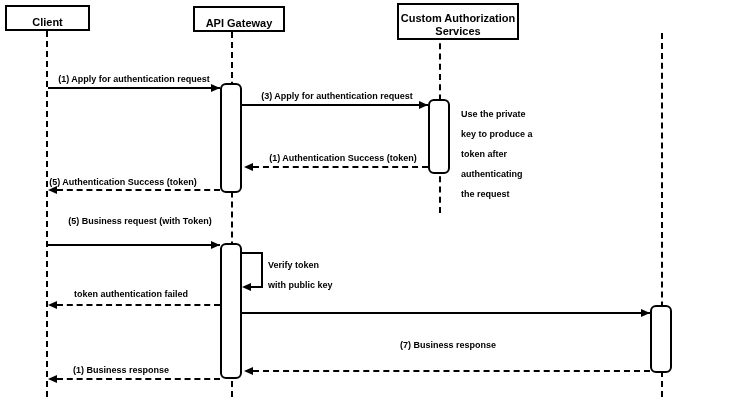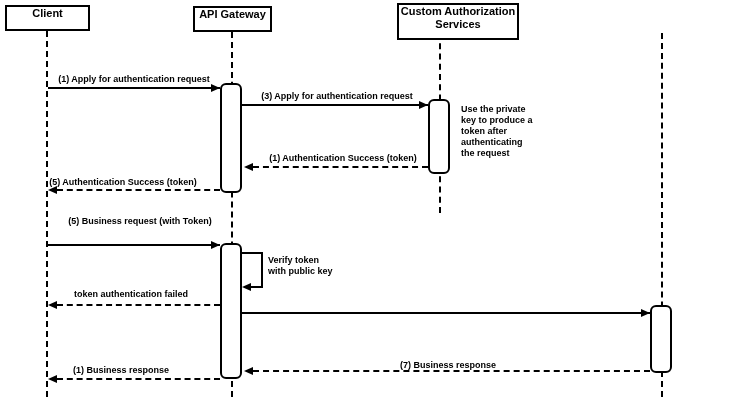--- a/index.html
+++ b/index.html
@@ -2,59 +2,59 @@
 <html><head>
 <meta charset="utf-8">
 <style>
   html,body { margin:0; padding:0; background:#ffffff; }
   .canvas {
     position:relative; width:738px; height:401px; background:#ffffff;
     font-family:"Liberation Sans", sans-serif; color:#000; overflow:hidden;
   }
   .pbox {
     position:absolute; background:#fff; border:2px solid #000;
-    display:flex; align-items:flex-start; justify-content:center;
+    display:flex; align-items:flex-end; justify-content:center;
     font-weight:bold; font-size:11px; text-align:center; line-height:1.2;
     box-sizing:border-box; z-index:3;
   }
   .lifeline { position:absolute; width:0; border-left:2px dashed #000; z-index:1; }
   .act {
     position:absolute; width:22px; background:#fff; border:2px solid #000;
     border-radius:6px; box-sizing:border-box; z-index:2;
   }
   .mline { position:absolute; height:0; border-top:2px solid #000; z-index:2; }
   .mline.dashed { border-top-style:dashed; }
   .vline { position:absolute; width:0; border-left:2px solid #000; z-index:2; }
   .head { position:absolute; width:0; height:0; z-index:3;
           border-top:4px solid transparent; border-bottom:4px solid transparent; }
   .head.right { border-left:9px solid #000; }
   .head.left  { border-right:9px solid #000; }
   .mlabel {
     position:absolute; font-size:9px; font-weight:bold; white-space:nowrap;
     transform:translateX(-50%); z-index:4; background:transparent;
   }
   .note {
-    position:absolute; font-size:9px; font-weight:bold; line-height:11px;
+    position:absolute; font-size:9px; font-weight:bold; line-height:20px;
     white-space:pre-line; z-index:4;
   }
 </style>
 </head>
 <body>
 
 <div class="canvas">
 
   <div class="lifeline" style="left:46px; top:31px; height:366px"></div>
   <div class="lifeline" style="left:231px; top:32px; height:365px"></div>
   <div class="lifeline" style="left:439px; top:33px; height:180px"></div>
   <div class="lifeline" style="left:661px; top:33px; height:364px"></div>
 
   <div class="pbox" style="left:5px; top:5px; width:85px; height:26px">
     <span>Client</span>
   </div>
-  <div class="pbox" style="left:193px; top:6px; width:79px; height:26px">
+  <div class="pbox" style="left:193px; top:6px; width:92px; height:26px">
     <span>API Gateway</span>
   </div>
   <div class="pbox" style="left:397px; top:3px; width:122px; height:37px; font-size:11px">
     <span>Custom Authorization Services</span>
   </div>
 
   <div class="act" style="left:220px; top:83px; height:110px"></div>
   <div class="act" style="left:428px; top:99px; height:75px"></div>
   <div class="act" style="left:220px; top:243px; height:136px"></div>
   <div class="act" style="left:650px; top:305px; height:68px"></div>
@@ -94,19 +94,19 @@
 
   <div class="mline dashed" style="left:57px; top:304px; width:163px"></div>
   <div class="head left" style="left:48px; top:301px"></div>
   <div class="mlabel" style="left:131px; top:289px">token authentication failed</div>
 
   <div class="mline" style="left:242px; top:312px; width:408px"></div>
   <div class="head right" style="left:641px; top:309px"></div>
 
   <div class="mline dashed" style="left:253px; top:370px; width:397px"></div>
   <div class="head left" style="left:244px; top:367px"></div>
-  <div class="mlabel" style="left:448px; top:360px">(7) Business response</div>
+  <div class="mlabel" style="left:448px; top:340px">(7) Business response</div>
 
   <div class="mline dashed" style="left:57px; top:378px; width:163px"></div>
   <div class="head left" style="left:48px; top:375px"></div>
   <div class="mlabel" style="left:121px; top:365px">(1) Business response</div>
 
 </div>
 
 </body></html>

